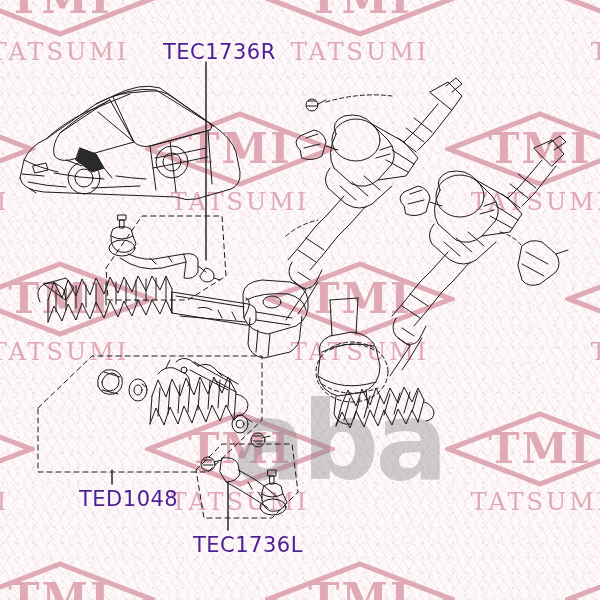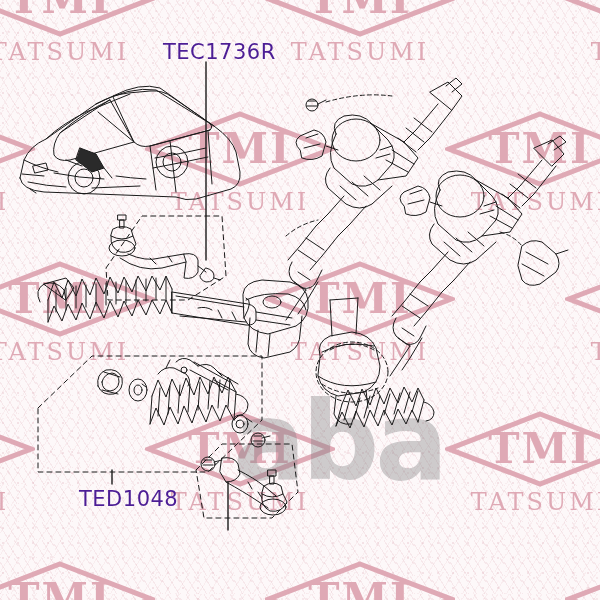--- a/index.html
+++ b/index.html
@@ -430,14 +430,15 @@
       <g stroke-width="1.4">
         <path d="M206 62 L206 260"></path>
         <path d="M112 470 L112 484"></path>
         <path d="M228 482 L228 530"></path>
       </g>
     </g>
   </svg>
 
   <div class="lbl" id="lbl0" style="left: 163px; top: 40px;">TEC1736R</div>
   <div class="lbl" id="lbl1" style="left: 79px; top: 487px;">TED1048</div>
+  <div class="lbl" id="lbl2" style="left: 193px; top: 533px;">TEC1736L</div>
 
 </div>
 
 </body></html>

